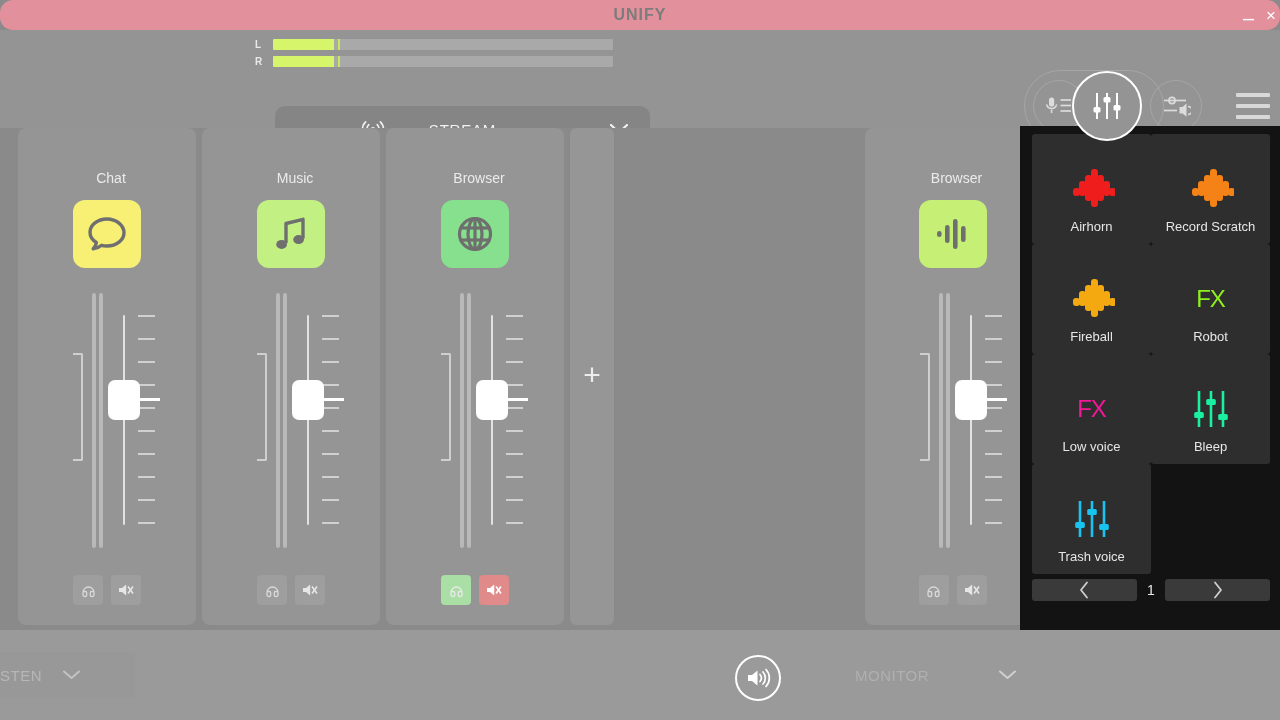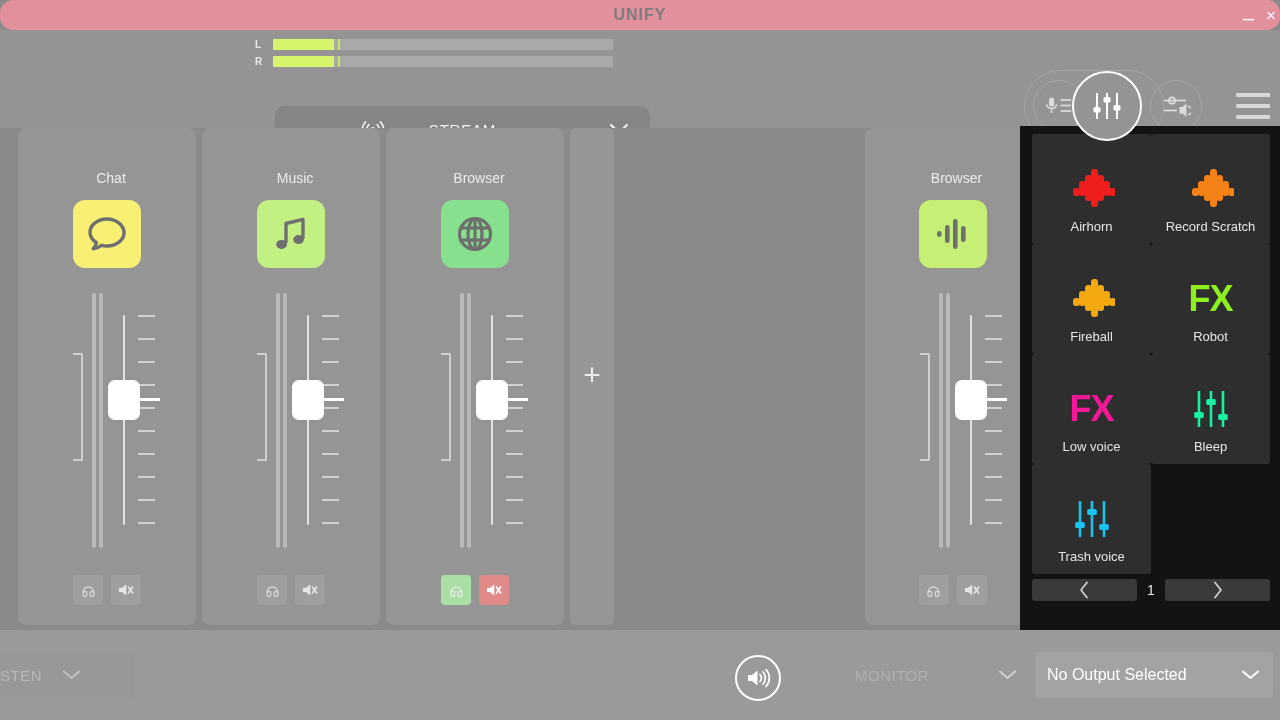--- a/index.html
+++ b/index.html
@@ -193,21 +193,21 @@
   .sb-tile{
     background:#2e2e2e; border-radius:3px; height:110px;
     display:flex; flex-direction:column; align-items:center; justify-content:center;
     position:relative;
   }
   .sb-art{ height:62px; display:flex; align-items:center; justify-content:center; }
   .sb-label{
     font-size:13px; color:#e6e6e6; position:absolute; bottom:10px;
     white-space:nowrap;
   }
-  .sb-fx{ font-size:36px; font-weight:bold; letter-spacing:-1px; line-height:1; }
+  .sb-fx{ font-size:24px; font-weight:normal; letter-spacing:-1px; line-height:1; }
   #sb-pager{
     display:flex; align-items:center; gap:6px; margin-top:5px;
   }
   .pg-btn{
     flex:1; height:22px; background:#3a3a3a; border-radius:3px;
     display:flex; align-items:center; justify-content:center;
     color:#cfcfcf; font-size:15px;
   }
   #pg-num{ color:#e8e8e8; font-size:14px; min-width:16px; text-align:center; }
 
@@ -632,28 +632,20 @@
 
   <div id="monitor-sel">
     <span id="monitor-label">MONITOR</span>
     <span id="monitor-chev">
       <svg width="17" height="10" viewBox="0 0 17 10">
           <path d="M1 1.5 L8.5 8 L16 1.5" stroke="#cfcfcf" stroke-width="2" fill="none" stroke-linecap="round" stroke-linejoin="round"></path>
         </svg>
     </span>
   </div>
 
-  <div id="output-sel">
-    <span id="output-label">No Output Selected</span>
-    <span id="output-chev">
-      <svg width="17" height="10" viewBox="0 0 17 10">
-          <path d="M1 1.5 L8.5 8 L16 1.5" stroke="#ffffff" stroke-width="2" fill="none" stroke-linecap="round" stroke-linejoin="round"></path>
-        </svg>
-    </span>
-  </div>
 </div>
 
 <div id="speaker-btn">
   <svg width="26" height="22" viewBox="0 0 26 22">
     <path d="M3 8 h4 l5.5-4.6 v15.2 L7 14 H3 z" fill="#ffffff"></path>
     <path d="M15 7.5a5.5 5.5 0 0 1 0 7" stroke="#ffffff" stroke-width="1.7" fill="none" stroke-linecap="round"></path>
     <path d="M18 5a9 9 0 0 1 0 12" stroke="#ffffff" stroke-width="1.7" fill="none" stroke-linecap="round"></path>
     <path d="M21 2.5a12.5 12.5 0 0 1 0 17" stroke="#ffffff" stroke-width="1.7" fill="none" stroke-linecap="round"></path>
   </svg>
 </div>

